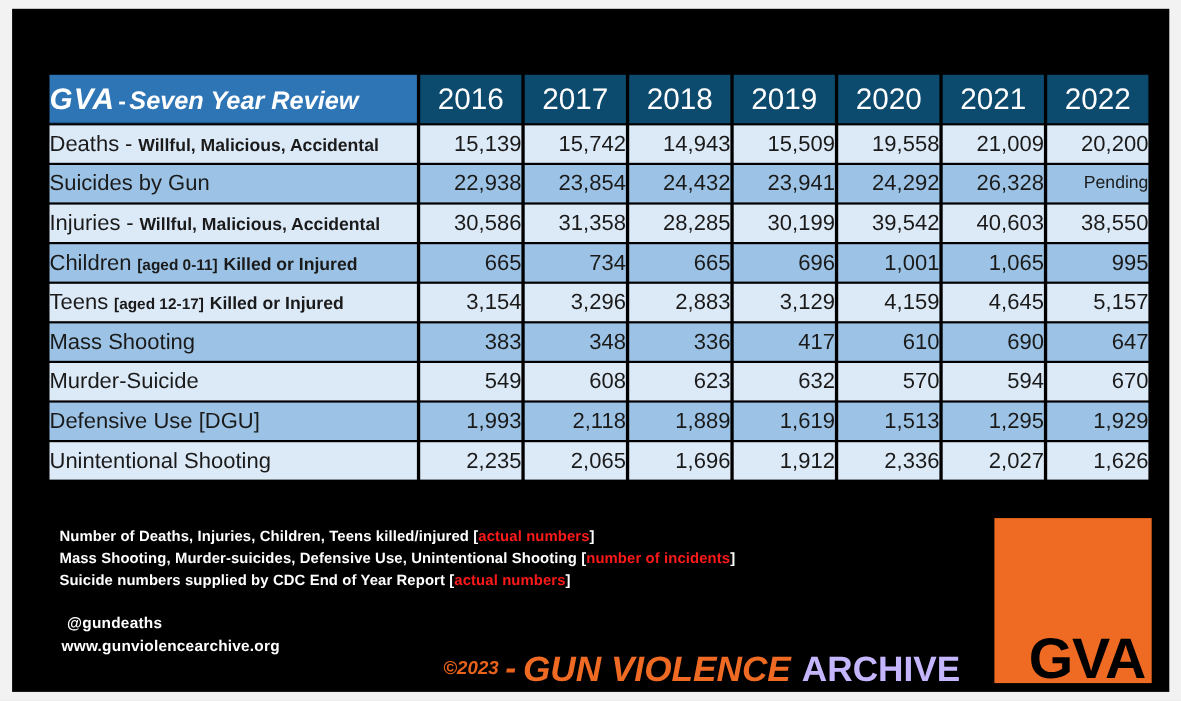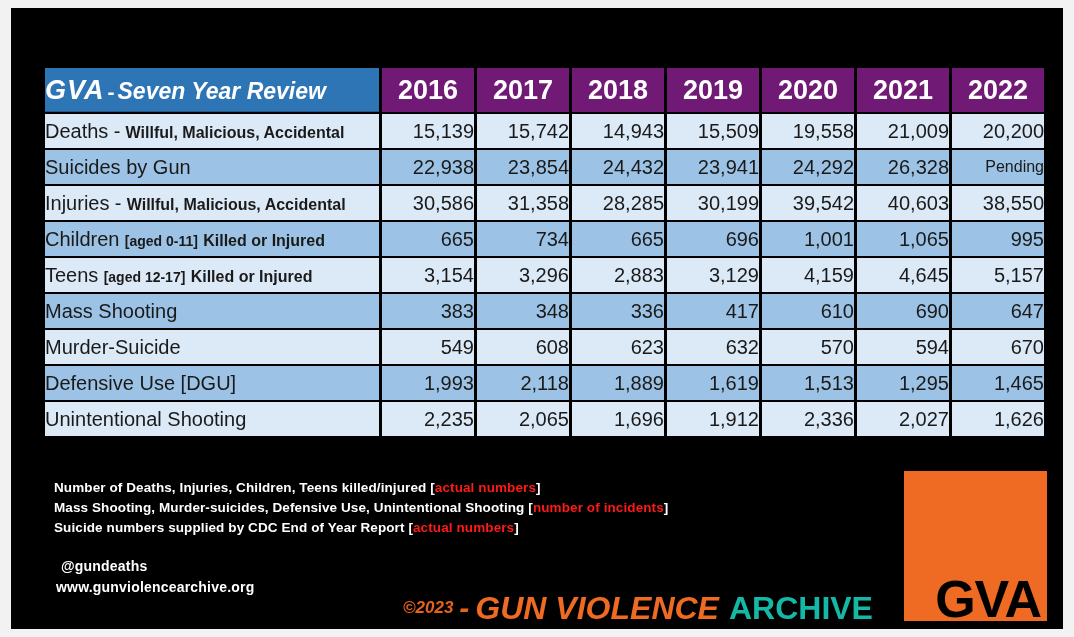--- a/index.html
+++ b/index.html
@@ -72,26 +72,26 @@
   th.title-cell .dash {
     font-style: normal;
     font-weight: bold;
     font-size: 21px;
     padding: 0 3px;
   }
   th.title-cell .sub {
     font-size: 23px;
   }
   th.year-cell {
-    background: #701a75;
+    background: #0c4a6e;
     color: #ffffff;
     height: 44px;
     text-align: center;
     font-size: 27px;
-    font-weight: bold;
+    font-weight: normal;
     letter-spacing: 0px;
   }
 
   
   td.label {
     text-align: left;
     padding-left: 9px;
     height: 34px;
     color: #1a1a1a;
     font-size: 19px;
@@ -167,21 +167,21 @@
     padding: 0 6px 0 4px;
   }
   #brandline .gv {
     color: #ef6a22;
     font-size: 32px;
     font-weight: bold;
     font-style: italic;
     letter-spacing: 0px;
   }
   #brandline .arch {
-    color: #14b8a6;
+    color: #c4b5fd;
     font-size: 32px;
     font-weight: bold;
     padding-left: 10px;
     letter-spacing: 0px;
   }
 
   
   #logo {
     position: absolute;
     left: 893px;
@@ -305,21 +305,21 @@
               <td class="num">670</td>
             </tr>
             <tr class="even">
               <td class="label"><span class="main">Defensive Use [DGU]</span></td>
               <td class="num">1,993</td>
               <td class="num">2,118</td>
               <td class="num">1,889</td>
               <td class="num">1,619</td>
               <td class="num">1,513</td>
               <td class="num">1,295</td>
-              <td class="num">1,465</td>
+              <td class="num">1,929</td>
             </tr>
             <tr class="odd">
               <td class="label"><span class="main">Unintentional Shooting</span></td>
               <td class="num">2,235</td>
               <td class="num">2,065</td>
               <td class="num">1,696</td>
               <td class="num">1,912</td>
               <td class="num">2,336</td>
               <td class="num">2,027</td>
               <td class="num">1,626</td>

